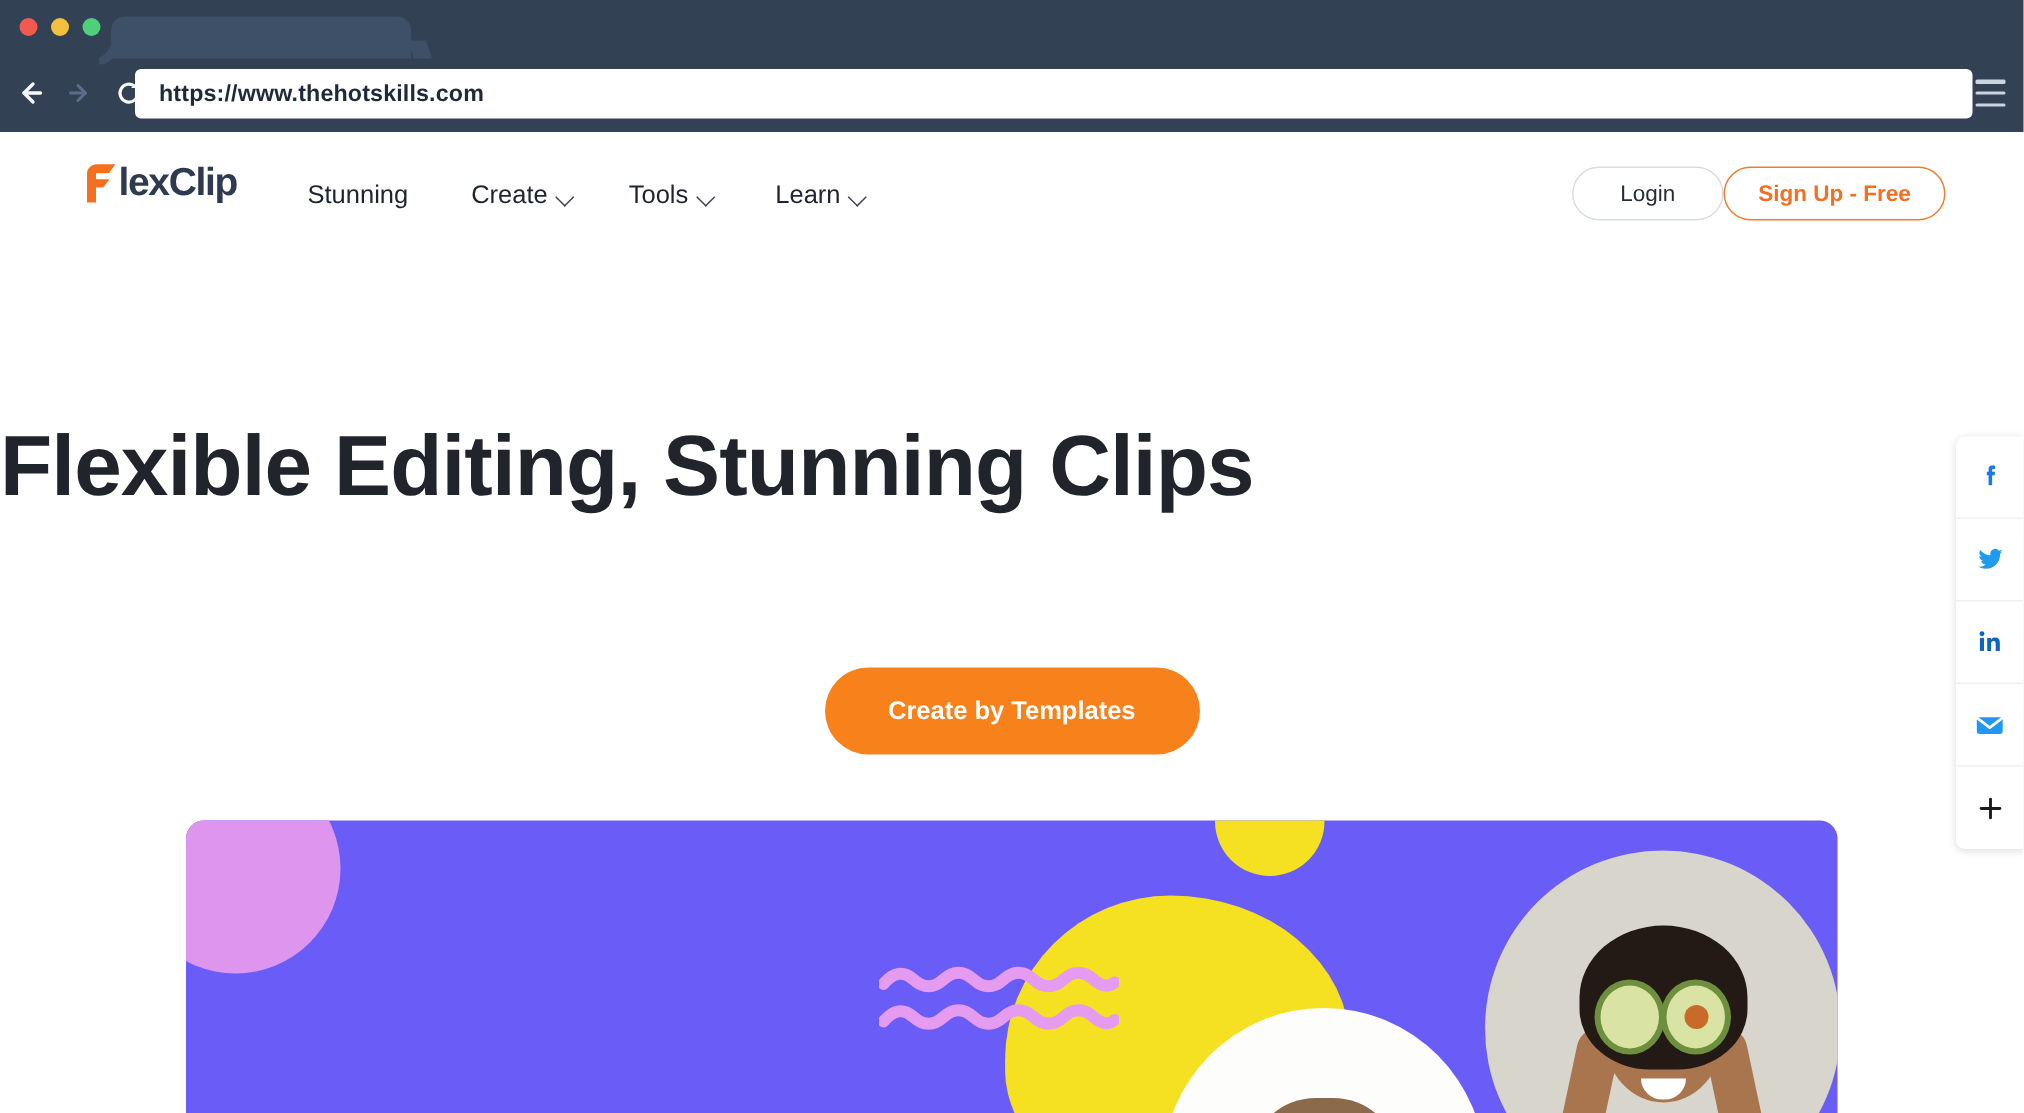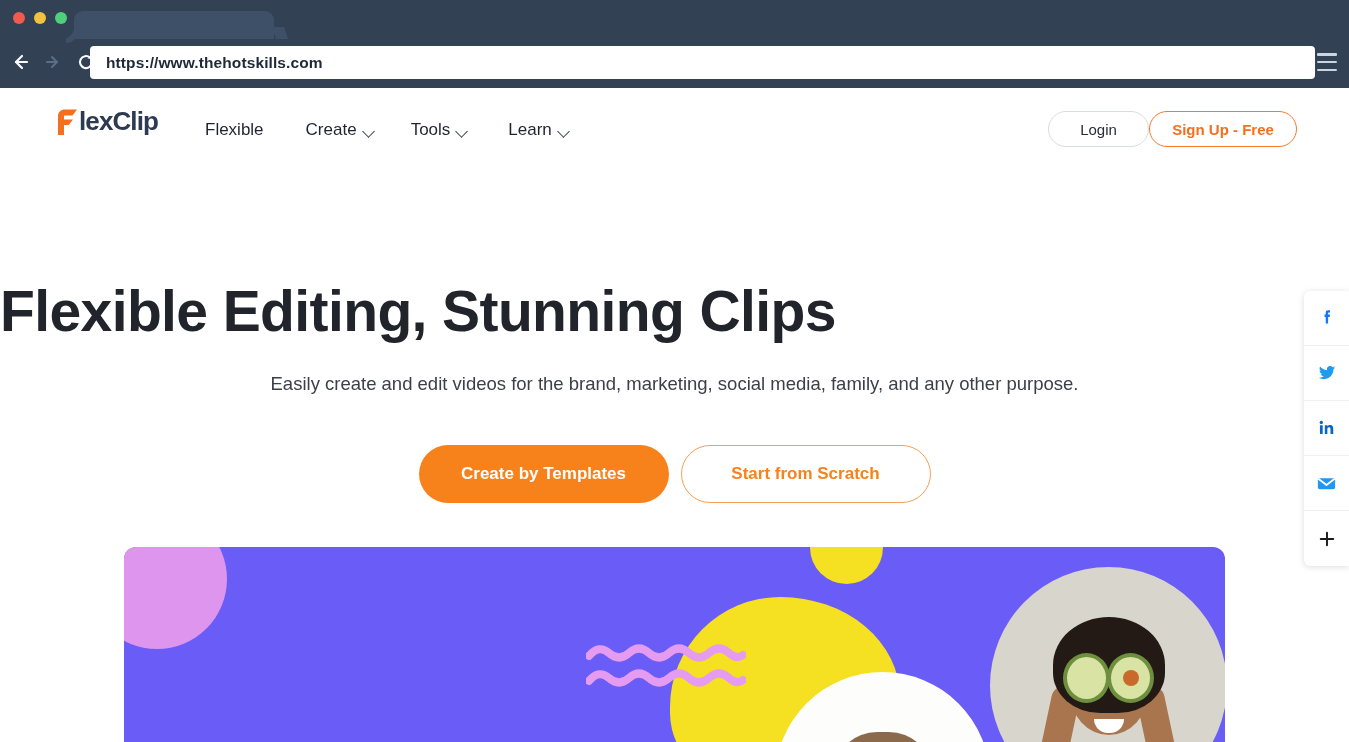--- a/index.html
+++ b/index.html
@@ -331,21 +331,21 @@
 
     <div class="logo">
       <svg class="logo-f" width="25" height="30" viewBox="0 0 25 30">
         <path d="M3 28 L3 9 C3 5 6 2.5 10 2.5 L22 2.5 L17.5 8.5 L9 8.5 L9 12.5 L18 12.5 L13.8 18 L9 18 L9 28 Z" fill="#f37021"></path>
       </svg>
       <span class="logo-word">lexClip</span>
     </div>
 
     <nav class="main-nav">
       <span class="nav-item">
-        <span>Flexible</span>
+        <span>Stunning</span>
       </span>
       <span class="nav-spacer-1"></span>
       <span class="nav-item">
         <span>Create</span>
         <span class="caret"></span>
       </span>
       <span class="nav-spacer-2"></span>
       <span class="nav-item">
         <span>Tools</span>
         <span class="caret"></span>
@@ -357,25 +357,23 @@
       </span>
     </nav>
 
     <div class="auth-area">
       <button class="btn-login">Login</button>
       <button class="btn-signup">Sign Up - Free</button>
     </div>
   </div>
 
   <h1 class="hero-title">Flexible Editing, Stunning Clips</h1>
-  <p class="hero-sub">Easily create and edit videos for the brand, marketing, social media, family, and any other purpose.</p>
 
   <div class="cta-row">
     <button class="btn-templates">Create by Templates</button>
-    <button class="btn-scratch">Start from Scratch</button>
   </div>
 
   <div class="hero-art">
     <div class="blob-pink-tl"></div>
     <div class="circle-yellow-sm"></div>
     <div class="blob-yellow-big"></div>
 
     <svg class="squiggle squiggle-1" width="160" height="22" viewBox="0 0 160 22">
       <path d="M3 14 Q13 2 23 11 Q33 20 43 11 Q53 2 63 11 Q73 20 83 11 Q93 2 103 11 Q113 20 123 11 Q133 2 143 11 Q151 18 157 13" stroke="#e59bf0" stroke-width="8" fill="none" stroke-linecap="round"></path>
     </svg>

